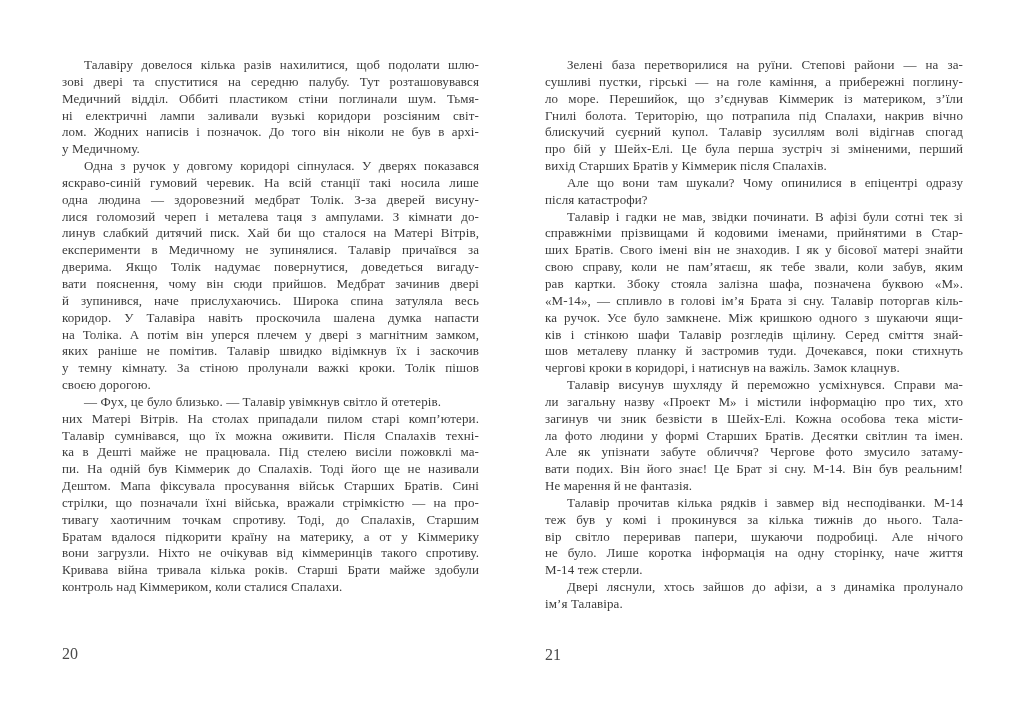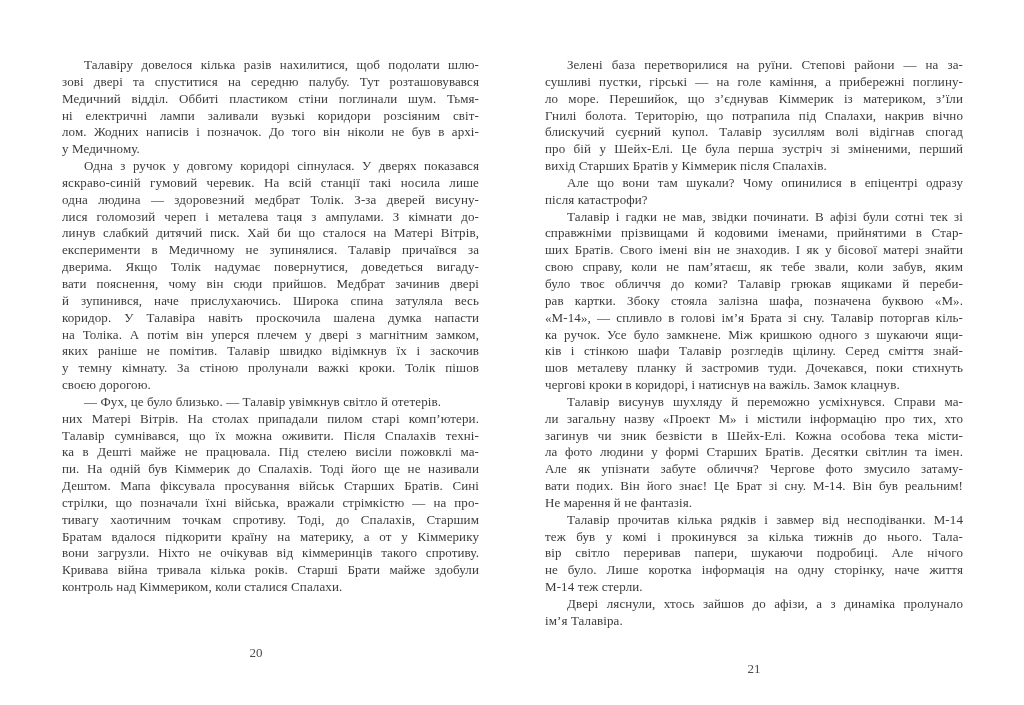--- a/index.html
+++ b/index.html
@@ -27,26 +27,25 @@
     font-size: 13px;
     line-height: 16.85px;
     text-align: justify;
     text-align-last: justify;
     letter-spacing: 0.1px;
   }
   .line.last  { text-align-last: left; }
   .line.first { text-indent: 22px; }
   .page-number {
     position: absolute;
-    font-size: 13px;
+    font-size: 16px;
     color: #4a4a4a;
-    text-align: center;
   }
   .page-number.pn-left  { left: 62px;  width: 388px; top: 645px; }
-  .page-number.pn-right { left: 545px; width: 418px; top: 646px; margin-top: 15px; }
+  .page-number.pn-right { left: 545px; width: 418px; top: 646px; }
 </style>
 </head>
 <body>
 
 <div class="spread">
   <div class="page left">
       <div class="para">
         <div class="line first">Талавіру довелося кілька разів нахилитися, щоб подолати шлю-</div>
         <div class="line">зові двері та спуститися на середню палубу. Тут розташовувався</div>
         <div class="line">Медичний відділ. Оббиті пластиком стіни поглинали шум. Тьмя-</div>
@@ -99,21 +98,20 @@
       </div>
       <div class="para">
         <div class="line first">Але що вони там шукали? Чому опинилися в епіцентрі одразу</div>
         <div class="line last">після катастрофи?</div>
       </div>
       <div class="para">
         <div class="line first">Талавір і гадки не мав, звідки починати. В афізі були сотні тек зі</div>
         <div class="line">справжніми прізвищами й кодовими іменами, прийнятими в Стар-</div>
         <div class="line">ших Братів. Свого імені він не знаходив. І як у бісової матері знайти</div>
         <div class="line">свою справу, коли не пам’ятаєш, як тебе звали, коли забув, яким</div>
-        <div class="line">було твоє обличчя до коми? Талавір грюкав ящиками й переби-</div>
         <div class="line">рав картки. Збоку стояла залізна шафа, позначена буквою «М».</div>
         <div class="line">«М-14», — спливло в голові ім’я Брата зі сну. Талавір поторгав кіль-</div>
         <div class="line">ка ручок. Усе було замкнене. Між кришкою одного з шукаючи ящи-</div>
         <div class="line">ків і стінкою шафи Талавір розгледів щілину. Серед сміття знай-</div>
         <div class="line">шов металеву планку й застромив туди. Дочекався, поки стихнуть</div>
         <div class="line last">чергові кроки в коридорі, і натиснув на важіль. Замок клацнув.</div>
       </div>
       <div class="para">
         <div class="line first">Талавір висунув шухляду й переможно усміхнувся. Справи ма-</div>
         <div class="line">ли загальну назву «Проект М» і містили інформацію про тих, хто</div>

